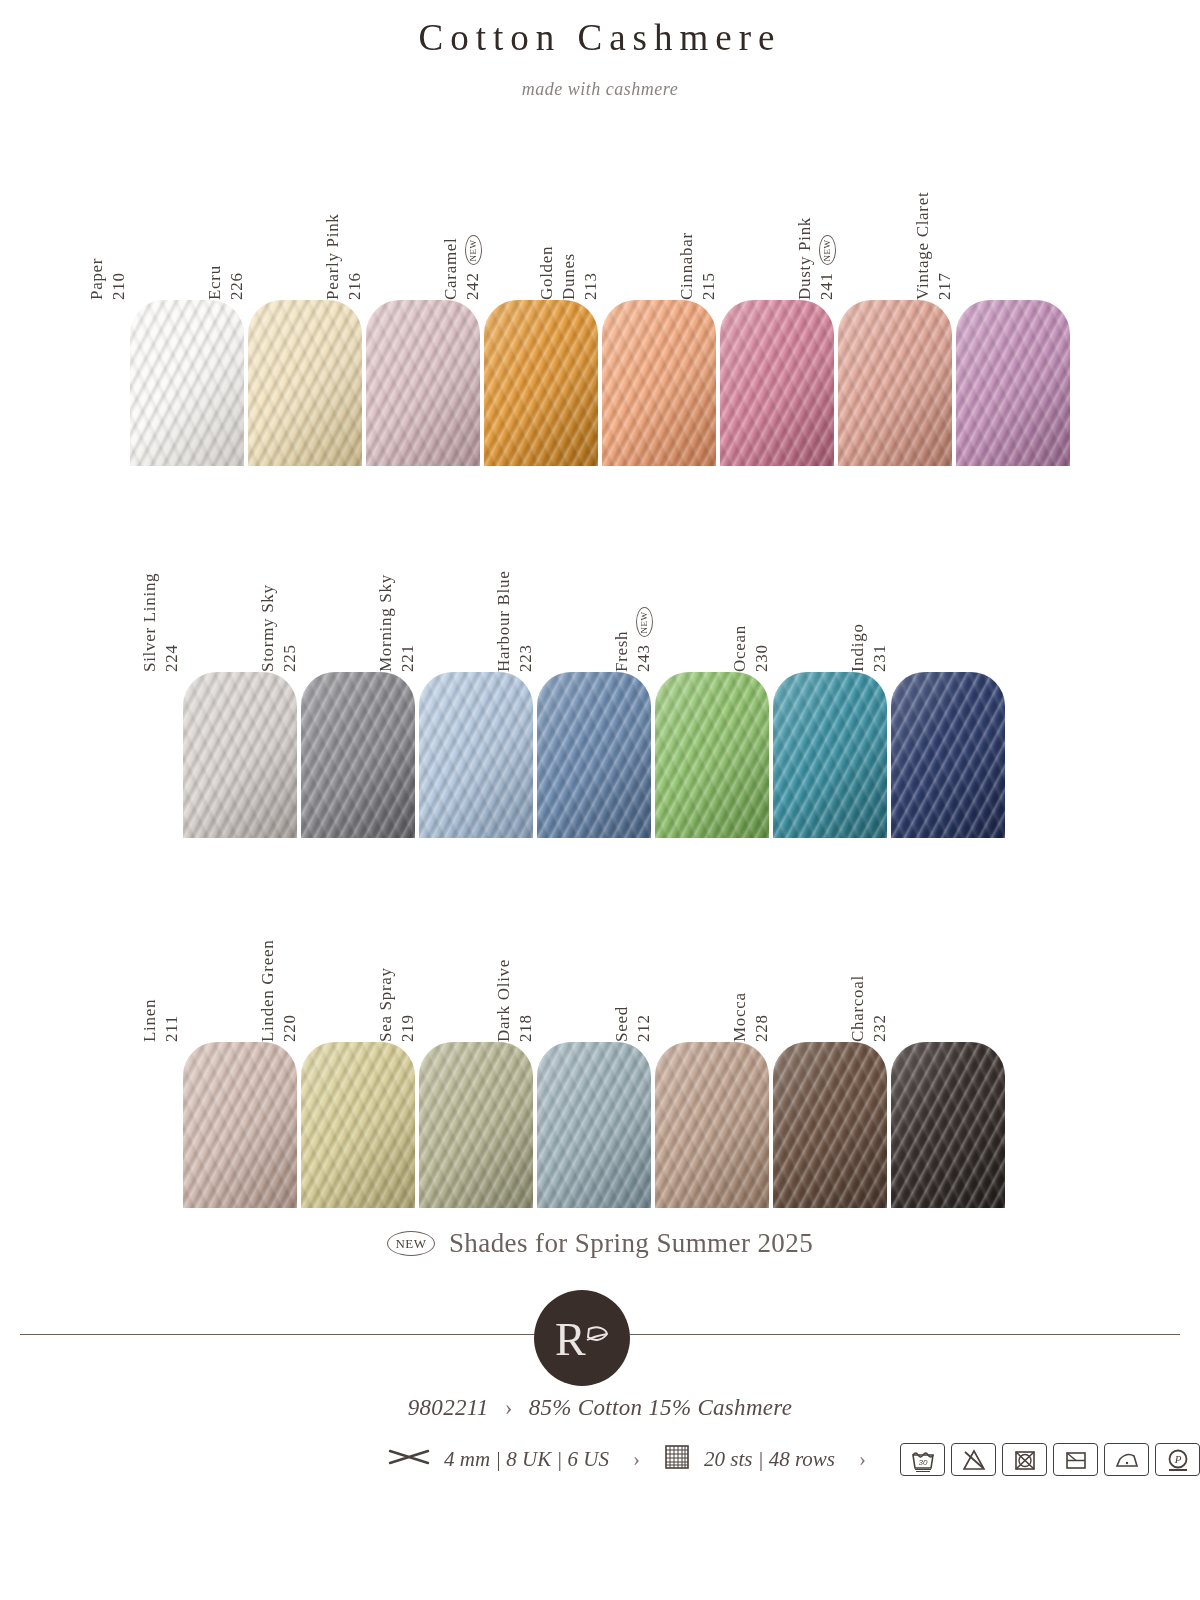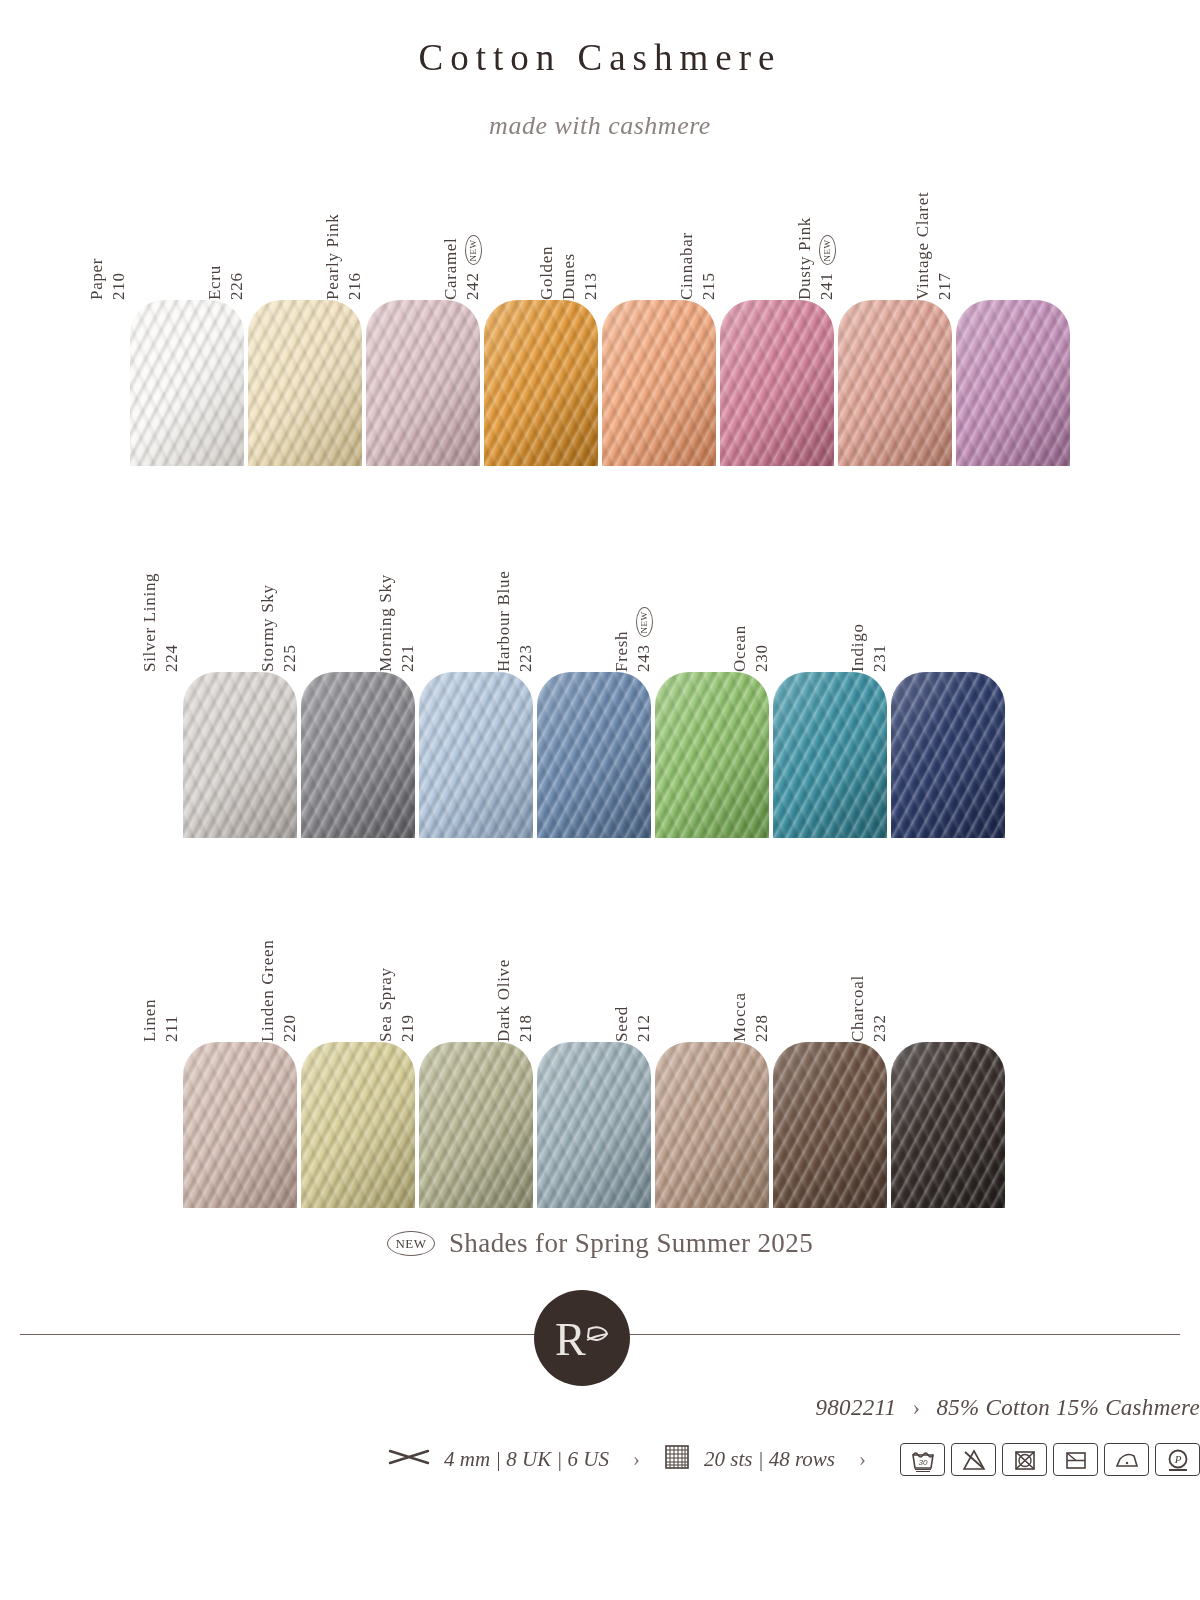--- a/index.html
+++ b/index.html
@@ -8,32 +8,32 @@
     width: 1200px;
     height: 1600px;
     background: #ffffff;
     font-family: "Liberation Serif", serif;
     color: #3b3230;
     position: relative;
     overflow: hidden;
   }
 
   
-  .header { text-align: center; padding-top: 36px; }
+  .header { text-align: center; padding-top: 16px; }
 
   .brand-title {
     font-size: 37px;
     letter-spacing: 7px;
     color: #332a27;
     font-weight: 400;
   }
 
   .brand-subtitle {
-    margin-top: 32px;
-    font-size: 26px;
+    margin-top: 20px;
+    font-size: 18px;
     font-style: italic;
     color: #8c8381;
     letter-spacing: 0.5px;
   }
 
   
   .row {
     position: absolute;
     display: flex;
     align-items: flex-end;
@@ -194,21 +194,20 @@
     left: 0;
     width: 1200px;
     text-align: center;
     color: #564b48;
   }
   .foot-line {
     font-size: 23px;
     font-style: italic;
     letter-spacing: 0.3px;
     margin-bottom: 22px;
-    text-align: right;
   }
   .sep { color: #7d716e; padding: 0 10px; font-style: normal; }
 
   .spec-row {
     display: flex;
     align-items: center;
     justify-content: flex-end;
     gap: 14px;
     font-size: 21px;
     font-style: italic;

